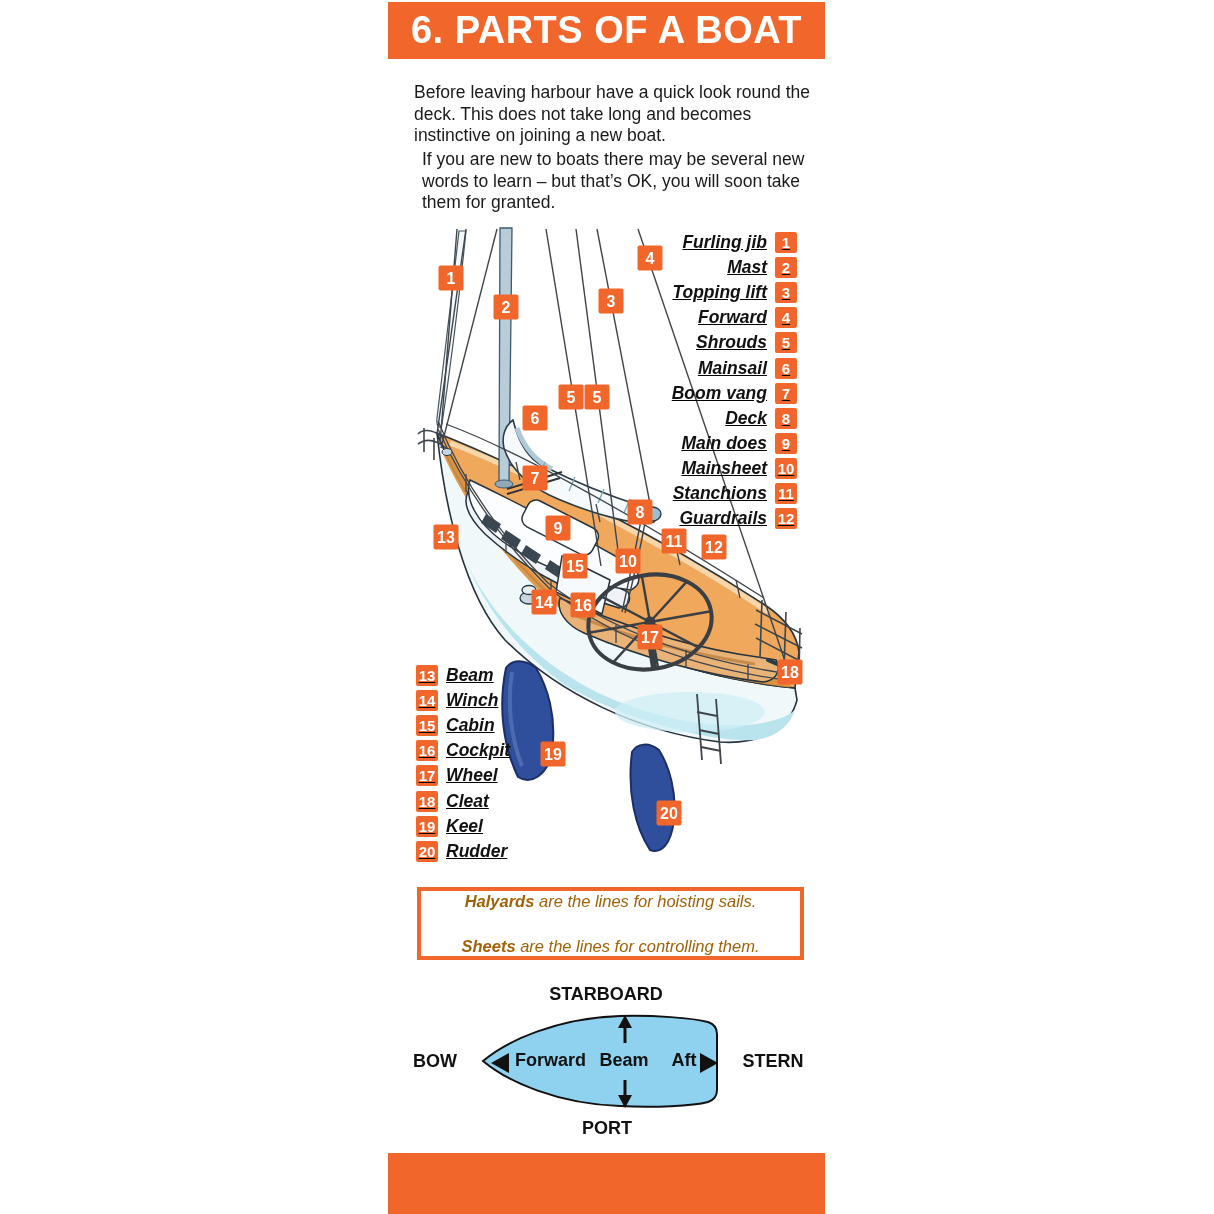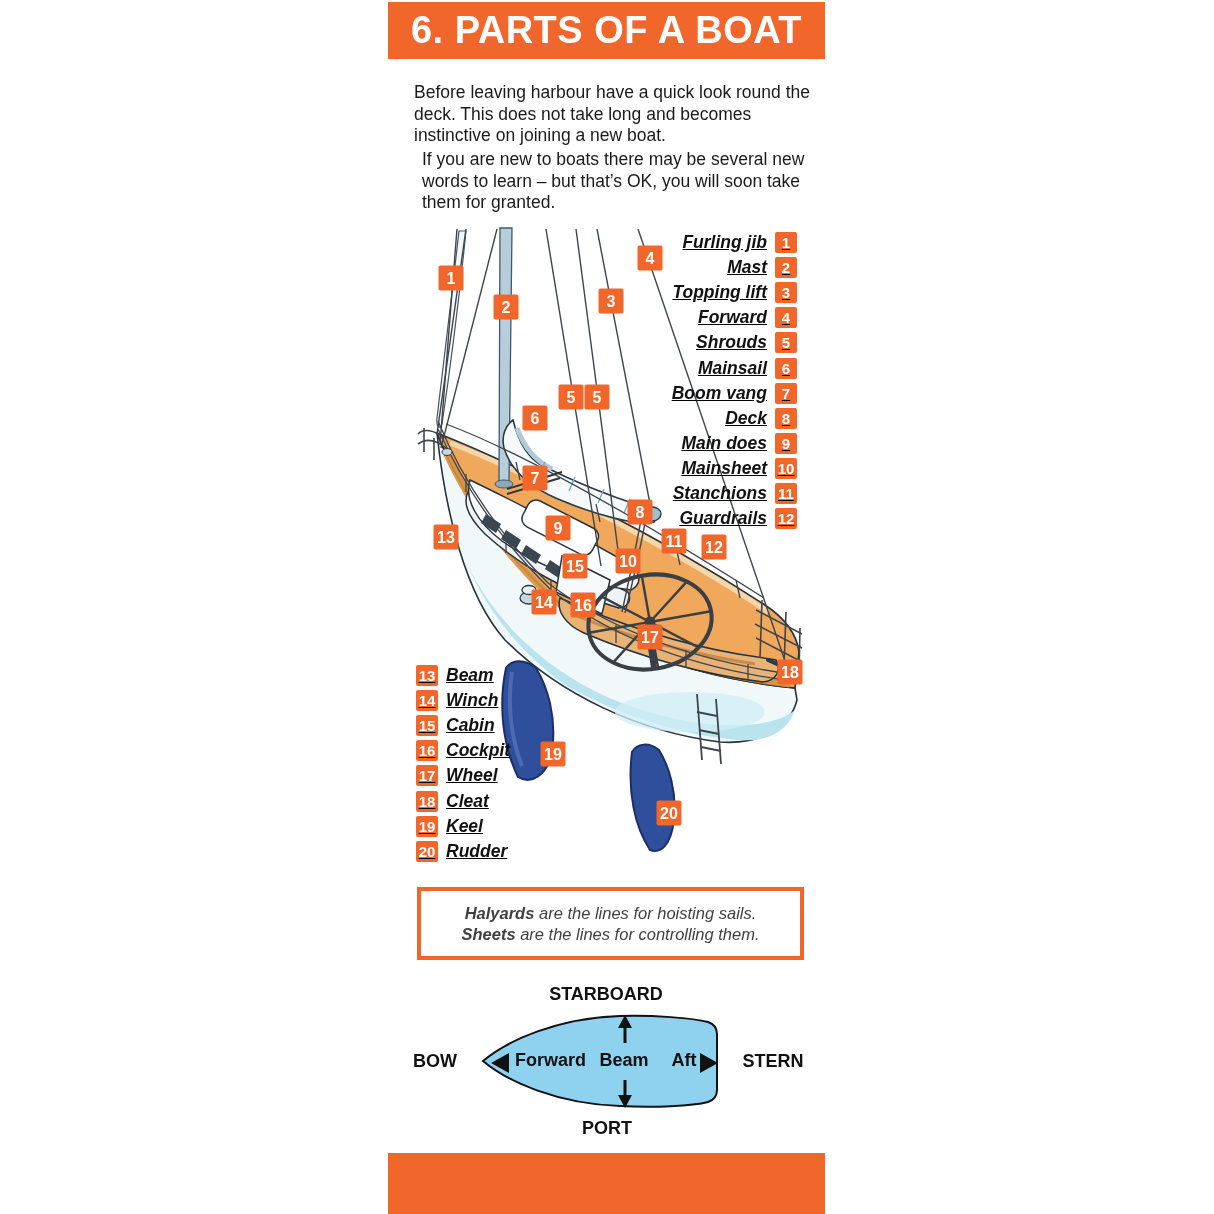--- a/index.html
+++ b/index.html
@@ -33,21 +33,21 @@
   .legend-row{display:flex;align-items:center;height:25.1px;gap:8px;}
   .legend-right{top:230px;right:417px;}
   .legend-right .legend-row{justify-content:flex-end;}
   .legend-left{top:663px;left:416px;}
   .legend-badge{min-width:22px;height:21px;font-size:15px;flex:0 0 auto;padding:0 2px;box-sizing:border-box;}
   .legend-label{font-size:17.5px;font-weight:bold;font-style:italic;color:#111;white-space:nowrap;}
 
   .note-box{position:absolute;left:417px;top:887px;width:387px;height:73px;box-sizing:border-box;
     border:4px solid var(--accent);background:#fff;display:flex;flex-direction:column;
     align-items:center;justify-content:center;}
-  .note-box p{margin:0;font-size:16.5px;font-style:italic;color:#404040;line-height:21px;}
+  .note-box p{margin:12px;font-size:16.5px;font-style:italic;color:#a16207;line-height:21px;}
   .note-box strong{font-style:italic;}
 
   .orientation{position:absolute;left:388px;top:978px;}
   svg text{font-family:"Liberation Sans",sans-serif;font-weight:bold;fill:#111;}
 
   .bottom-bar{position:absolute;left:388px;top:1153px;width:437px;height:61px;background:var(--accent);}
 </style>
 </head>
 <body>
 

